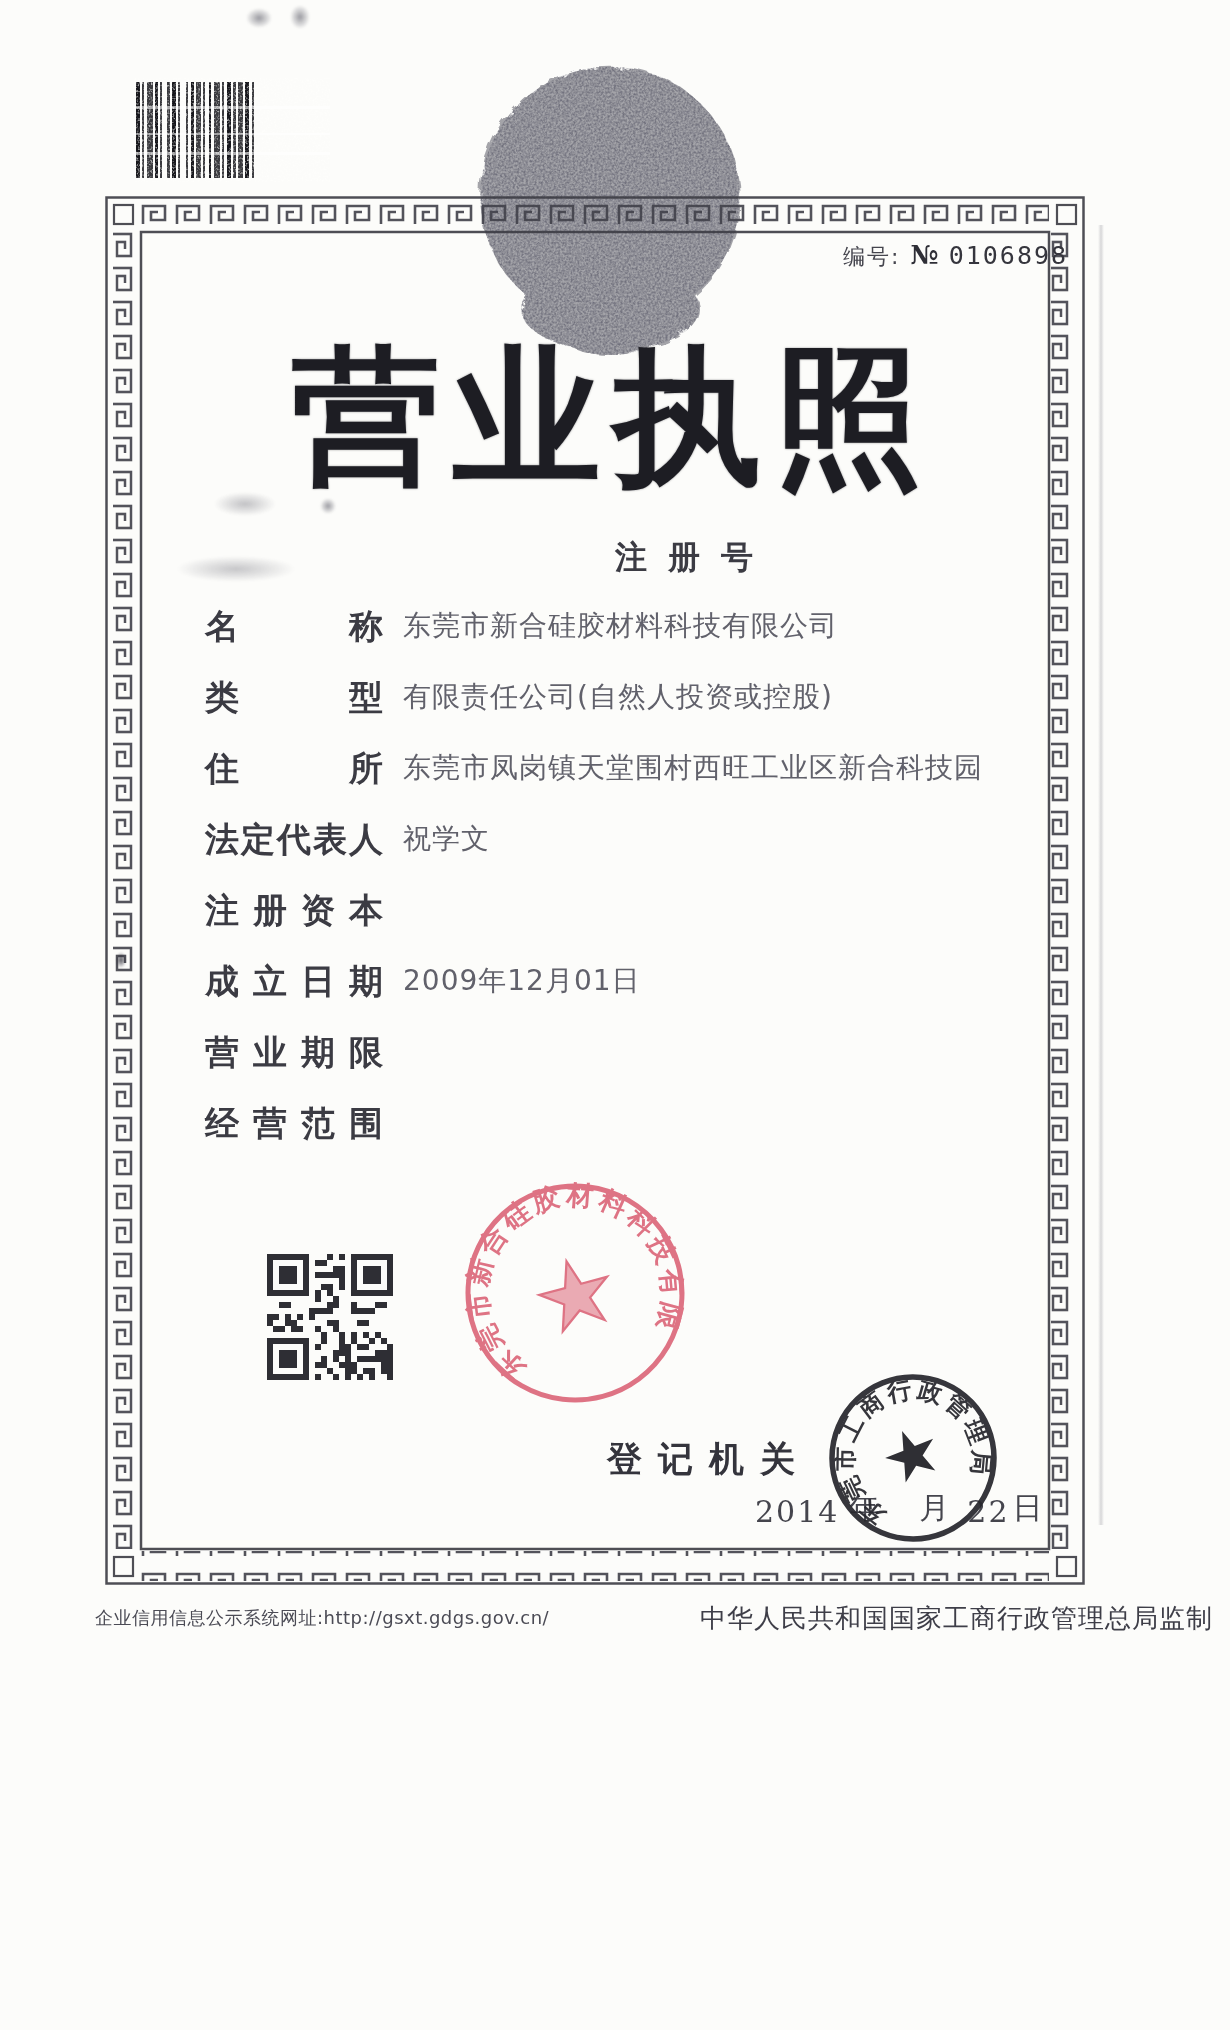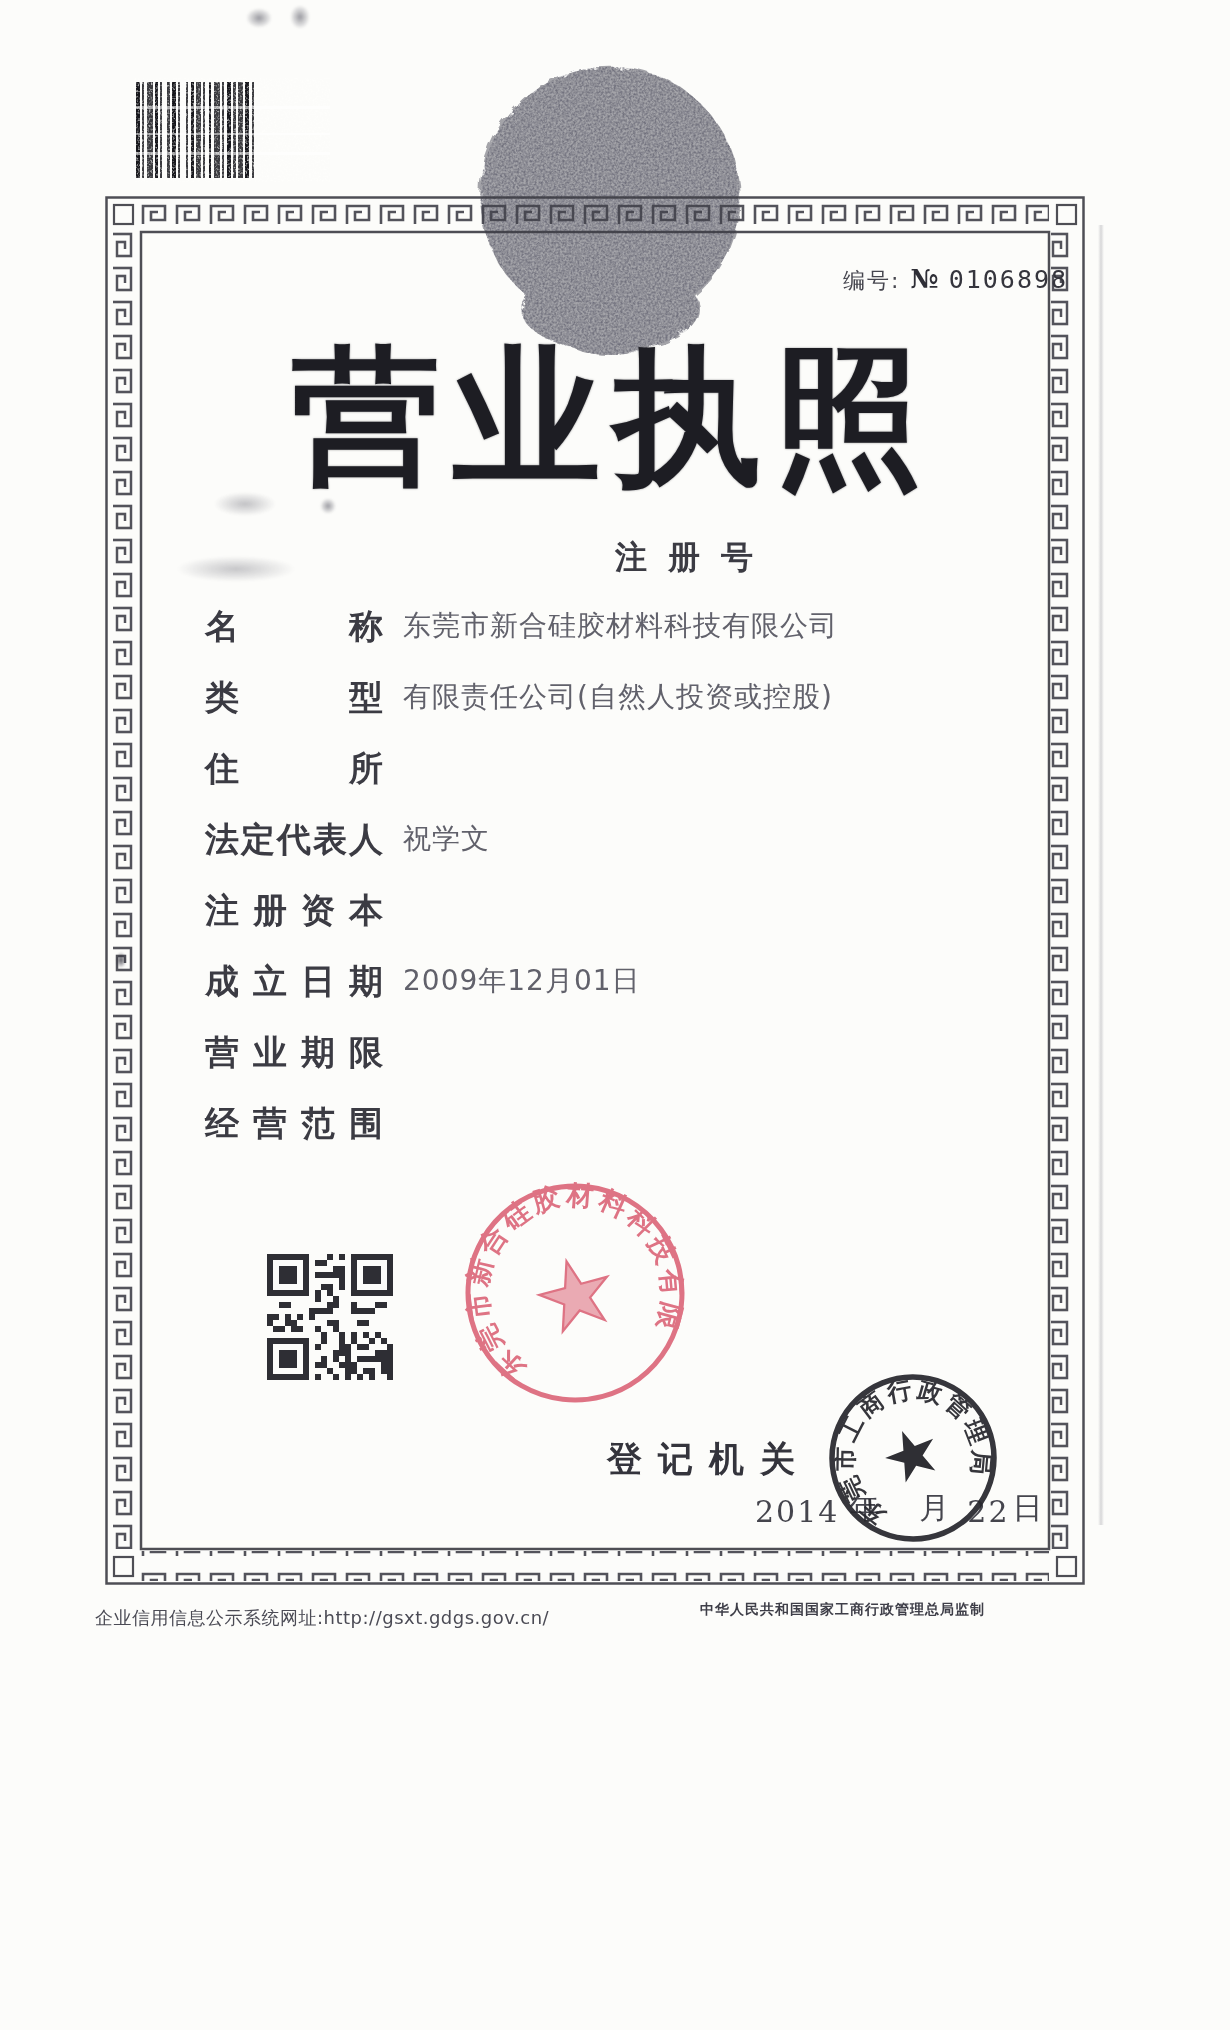--- a/index.html
+++ b/index.html
@@ -9,21 +9,21 @@
     font-family:"DejaVu Sans",sans-serif;color:#3c3c44;
   }
   .abs{position:absolute;}
   
   .scan-edge{left:1098px;top:225px;width:6px;height:1300px;
     background:linear-gradient(90deg,rgba(120,120,130,0),rgba(120,120,130,.28),rgba(120,120,130,0));}
   .smudge{position:absolute;border-radius:50%;
     background:radial-gradient(closest-side,rgba(75,75,88,.55),rgba(75,75,88,0));
     filter:blur(1px);}
   
-  .serial{left:843px;top:264px;display:flex;align-items:baseline;gap:10px;}
+  .serial{left:843px;top:240px;display:flex;align-items:baseline;gap:10px;}
   .serial .lbl{font-size:22px;color:#45454e;letter-spacing:2px;}
   .serial .no-sym{font-size:26px;font-family:"DejaVu Serif",serif;font-weight:bold;color:#2e2e36;}
   .serial .digits{font-size:25px;font-family:"DejaVu Sans Mono",monospace;color:#35353d;letter-spacing:2px;}
   
   .title{left:292px;top:340px;width:630px;font-size:148px;line-height:1.05;
     font-weight:800;color:#1d1d23;text-shadow:0 0 2px rgba(35,35,42,.55);}
   [data-justify]{display:flex;justify-content:space-between;}
   
   .regno{left:615px;top:536px;display:flex;align-items:baseline;}
   .regno .lbl{width:138px;font-size:32px;font-weight:600;color:#3b3b43;}
@@ -40,21 +40,21 @@
     margin-top:3px;color:#5e5e68;}
   
   .registry{left:607px;top:1436px;width:188px;font-size:35px;font-weight:600;color:#34343c;}
   .dateline{left:755px;top:1488px;display:flex;align-items:flex-end;font-size:30px;color:#45454d;}
   .dateline .digit{font-family:"DejaVu Serif",serif;letter-spacing:2px;}
   .dateline .u-year{margin:0 40px 0 10px;}
   .dateline .u-month{margin:0 18px 0 0;}
   .dateline .u-day{margin-left:3px;}
   
   .footer-left{left:95px;top:1606px;font-size:18px;color:#4b4b55;letter-spacing:.5px;}
-  .footer-right{left:700px;top:1601px;font-size:14px;font-weight:700;color:#3e3e48;letter-spacing:1px;}
+  .footer-right{left:700px;top:1601px;font-size:26px;font-weight:400;color:#3e3e48;letter-spacing:1px;}
 </style>
 </head>
 <body>
 
 <div class="page">
 
   <svg class="abs" style="left:133px;top:78px" width="197" height="104" viewBox="0 0 197 104">
     <defs>
       <filter id="speckle" x="-5%" y="-5%" width="110%" height="110%">
         <feTurbulence type="fractalNoise" baseFrequency="0.55" numOctaves="2" result="n"></feTurbulence>
@@ -174,20 +174,21 @@
           <span>型</span>
         </div>
       <div class="field-value">有限责任公司(自然人投资或控股)</div>
     </div>
 
     <div class="field-row">
       <div class="field-label" data-justify="">
           <span>住</span>
           <span>所</span>
         </div>
+      <div class="field-value">东莞市凤岗镇天堂围村西旺工业区新合科技园</div>
     </div>
 
     <div class="field-row">
       <div class="field-label" data-justify="">
           <span>法</span>
           <span>定</span>
           <span>代</span>
           <span>表</span>
           <span>人</span>
         </div>

